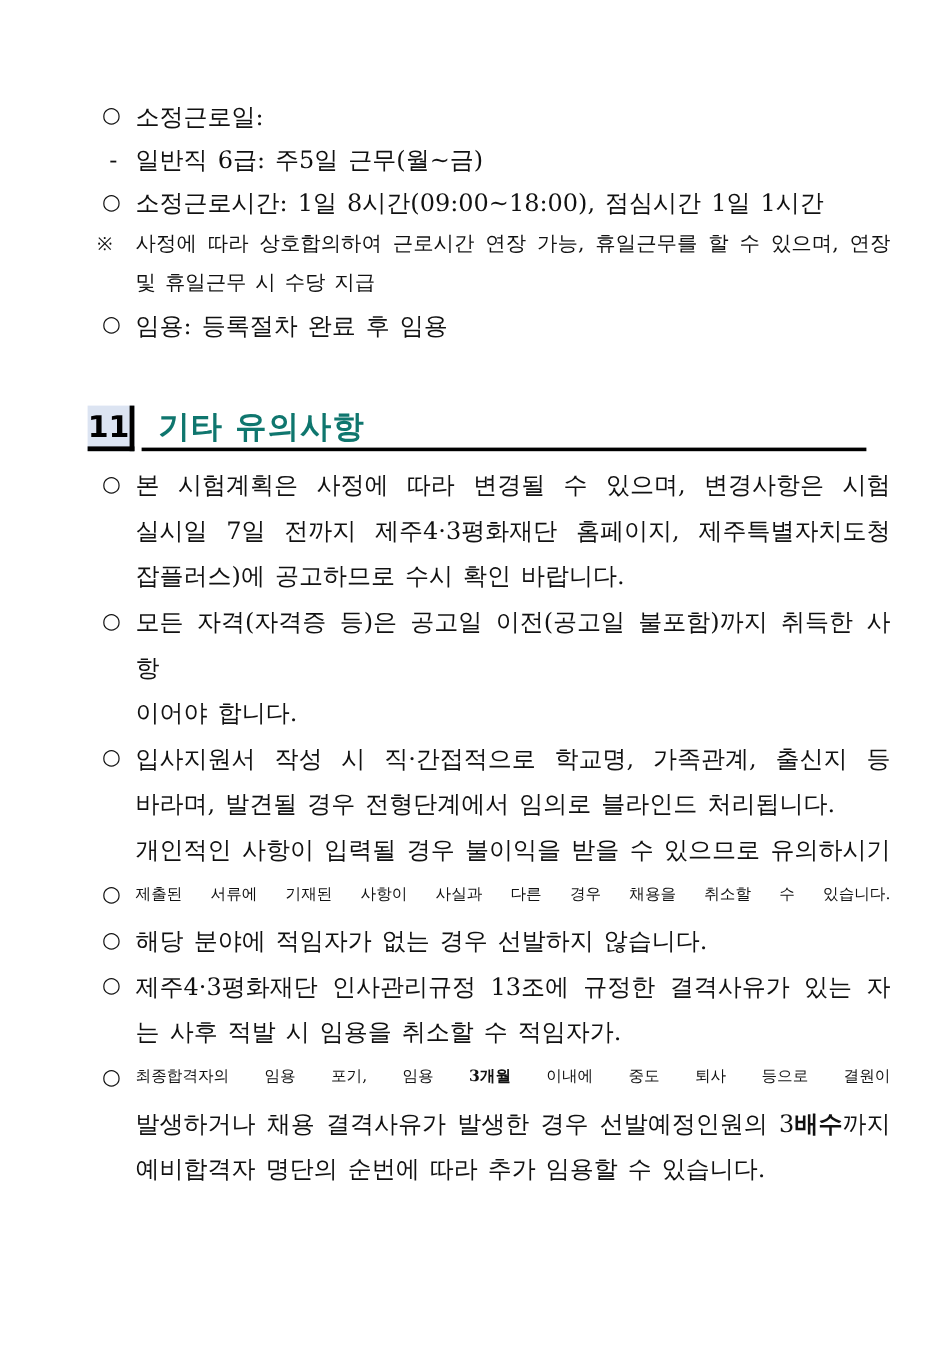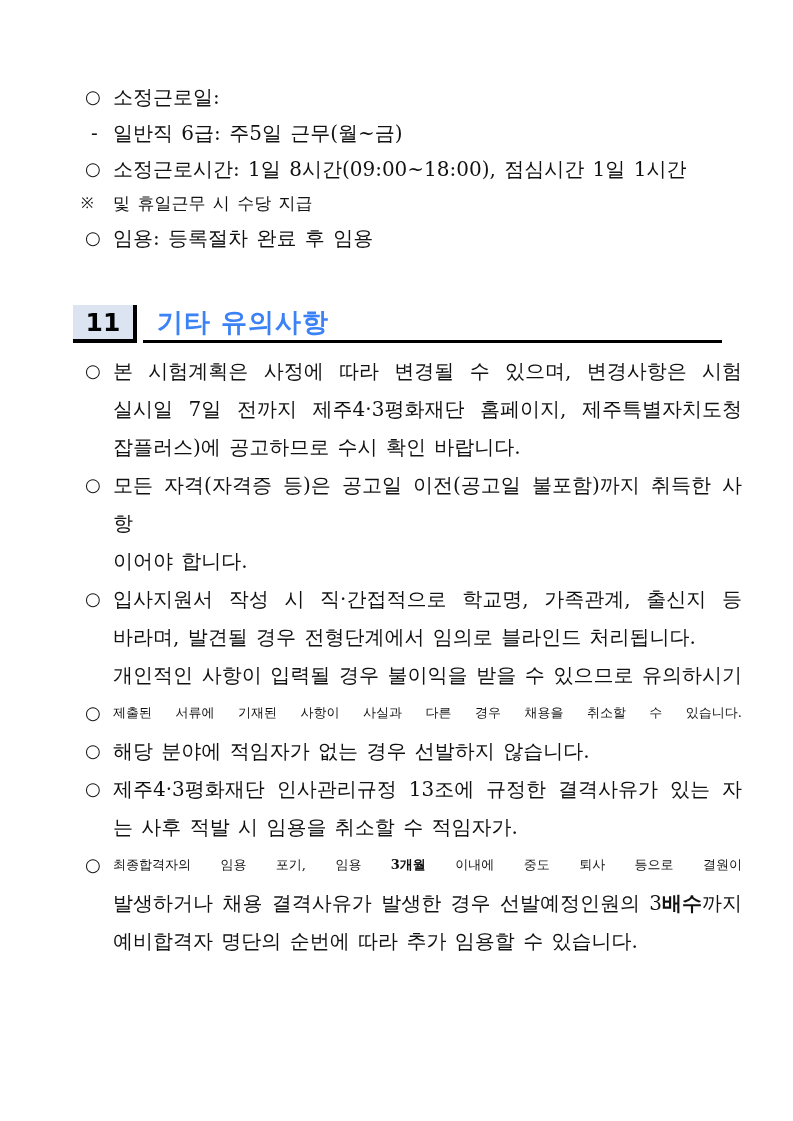--- a/index.html
+++ b/index.html
@@ -46,21 +46,21 @@
 
   
   .section-header {
     display: flex;
     align-items: stretch;
     margin-top: 49px;
     height: 38px;
   }
   .num-box {
     box-sizing: border-box;
-    width: 64px;
+    width: 39px;
     margin-left: -2px;
     background: #dce4f2;
     border-right: 4px solid #000;
     border-bottom: 4px solid #000;
     display: flex;
     align-items: center;
     justify-content: center;
     font-family: "DejaVu Sans", "Liberation Sans", sans-serif;
     font-weight: bold;
     font-size: 25px;
@@ -71,21 +71,21 @@
     margin-left: 6px;
     margin-right: 20px;
     border-bottom: 3px solid #000;
     display: flex;
     align-items: center;
     padding: 0 0 0 14px;
     font-family: "DejaVu Sans", "Liberation Sans", sans-serif;
     font-weight: bold;
     font-size: 26px;
     letter-spacing: 1px;
-    color: #3b82f6;
+    color: #0f766e;
     white-space: nowrap;
   }
 
   
   .notices { margin-top: 9px; }
   .notices .item {
     font-size: 20px;
     line-height: 38px;
   }
 </style>
@@ -110,20 +110,21 @@
         </div>
         <div class="item">
           <span class="marker">○</span>
           <div class="lines">
             <div class="ln"><span>소정근로시간: 1일 8시간(09:00~18:00), 점심시간 1일 1시간</span></div>
           </div>
         </div>
         <div class="item small">
           <span class="marker ref">※</span>
           <div class="lines">
+            <div class="ln jl"><span>사정에 따라 상호합의하여 근로시간 연장 가능, 휴일근무를 할 수 있으며, 연장</span></div>
             <div class="ln"><span>및 휴일근무 시 수당 지급</span></div>
           </div>
         </div>
         <div class="item">
           <span class="marker">○</span>
           <div class="lines">
             <div class="ln"><span>임용: 등록절차 완료 후 임용</span></div>
           </div>
         </div>
       </div>

